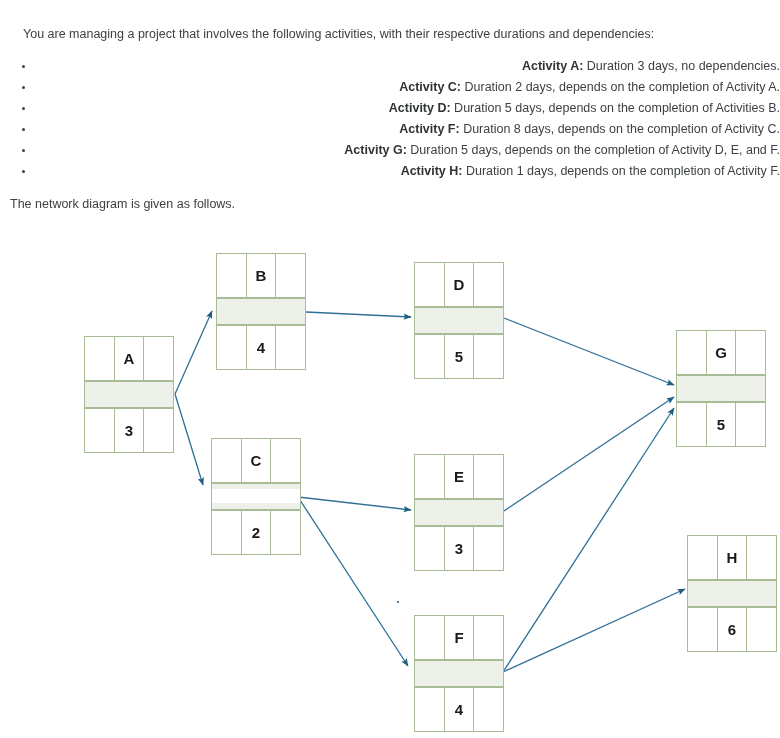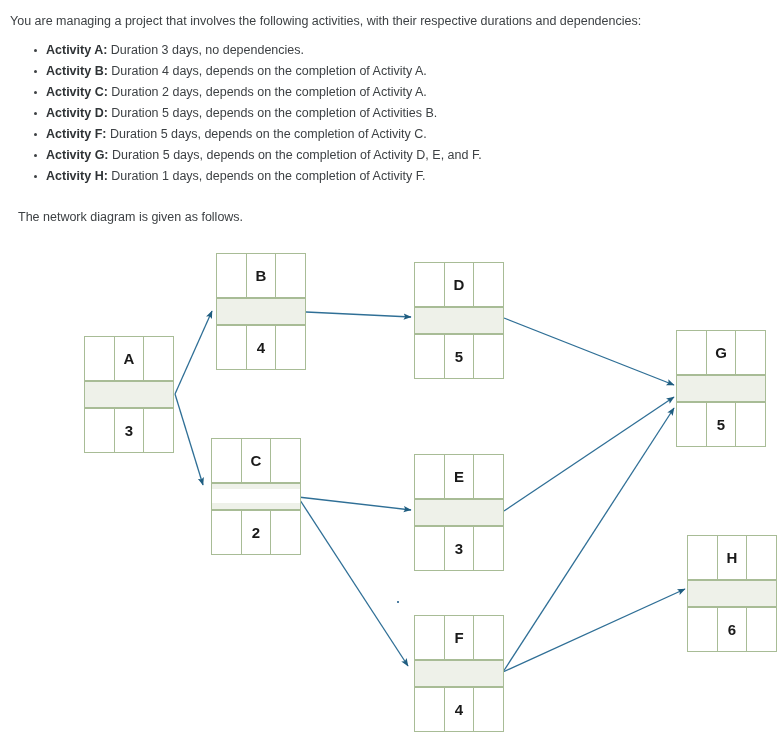--- a/index.html
+++ b/index.html
@@ -17,30 +17,31 @@
   }
 
   
   #prose {
     position: absolute;
     left: 0;
     top: 0;
     width: 780px;
   }
   .intro {
-    margin: 0;
+    margin: 13px;
     padding: 12px 10px 0 10px;
     font-size: 12.5px;
     line-height: 1.5;
     color: #3d4144;
   }
   ul.activity-list {
-    margin: 10px 0 0 16px;
+    margin: 10px 0 0 4px;
     padding: 0 0 0 30px;
     list-style: none;
+    text-align: right;
   }
   ul.activity-list li {
     position: relative;
     font-size: 12.5px;
     line-height: 1.52;
     padding: 0 0 2px 0;
     color: #3d4144;
   }
   ul.activity-list li::before {
     content: "";
@@ -50,21 +51,21 @@
     width: 3px;
     height: 3px;
     background: #3d4144;
     border-radius: 50%;
   }
   ul.activity-list li .act-name {
     font-weight: bold;
     color: #2f3336;
   }
   .outro {
-    margin: 8px;
+    margin: 0;
     padding: 12px 10px 0 10px;
     font-size: 12.5px;
     line-height: 1.5;
     color: #3d4144;
   }
 
   
   #diagram {
     position: absolute;
     left: 0;
@@ -128,24 +129,23 @@
   .node-row.top .cell { border-bottom: none; }
   .node-row.bottom .cell { border-top: none; }
 </style>
 </head>
 <body>
 
 <div id="prose">
   <p class="intro">You are managing a project that involves the following activities, with their respective durations and dependencies:</p>
   <ul class="activity-list">
     <li><span class="act-name">Activity A:</span><span> Duration 3 days, no dependencies.</span></li>
-    <li><span class="act-name">Activity B:</span><span> Duration 4 days, depends on the completion of Activity A.</span></li>
     <li><span class="act-name">Activity C:</span><span> Duration 2 days, depends on the completion of Activity A.</span></li>
     <li><span class="act-name">Activity D:</span><span> Duration 5 days, depends on the completion of Activities B.</span></li>
-    <li><span class="act-name">Activity F:</span><span> Duration 5 days, depends on the completion of Activity C.</span></li>
+    <li><span class="act-name">Activity F:</span><span> Duration 8 days, depends on the completion of Activity C.</span></li>
     <li><span class="act-name">Activity G:</span><span> Duration 5 days, depends on the completion of Activity D, E, and F.</span></li>
     <li><span class="act-name">Activity H:</span><span> Duration 1 days, depends on the completion of Activity F.</span></li>
   </ul>
   <p class="outro">The network diagram is given as follows.</p>
 </div>
 
 <div id="diagram">
   <svg id="edge-layer" viewBox="0 0 780 506">
     <defs>
       <marker id="ahead" markerWidth="9" markerHeight="9" refX="7.4" refY="3.6" orient="auto" markerUnits="userSpaceOnUse">

